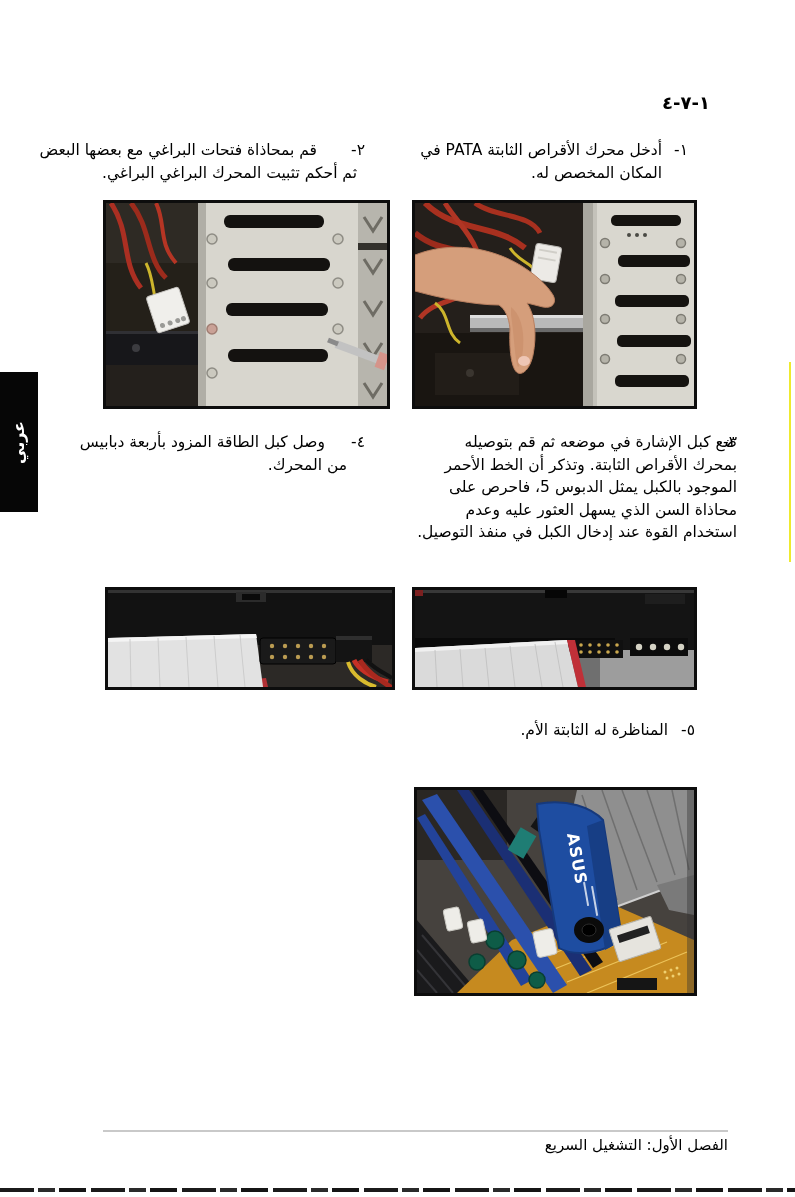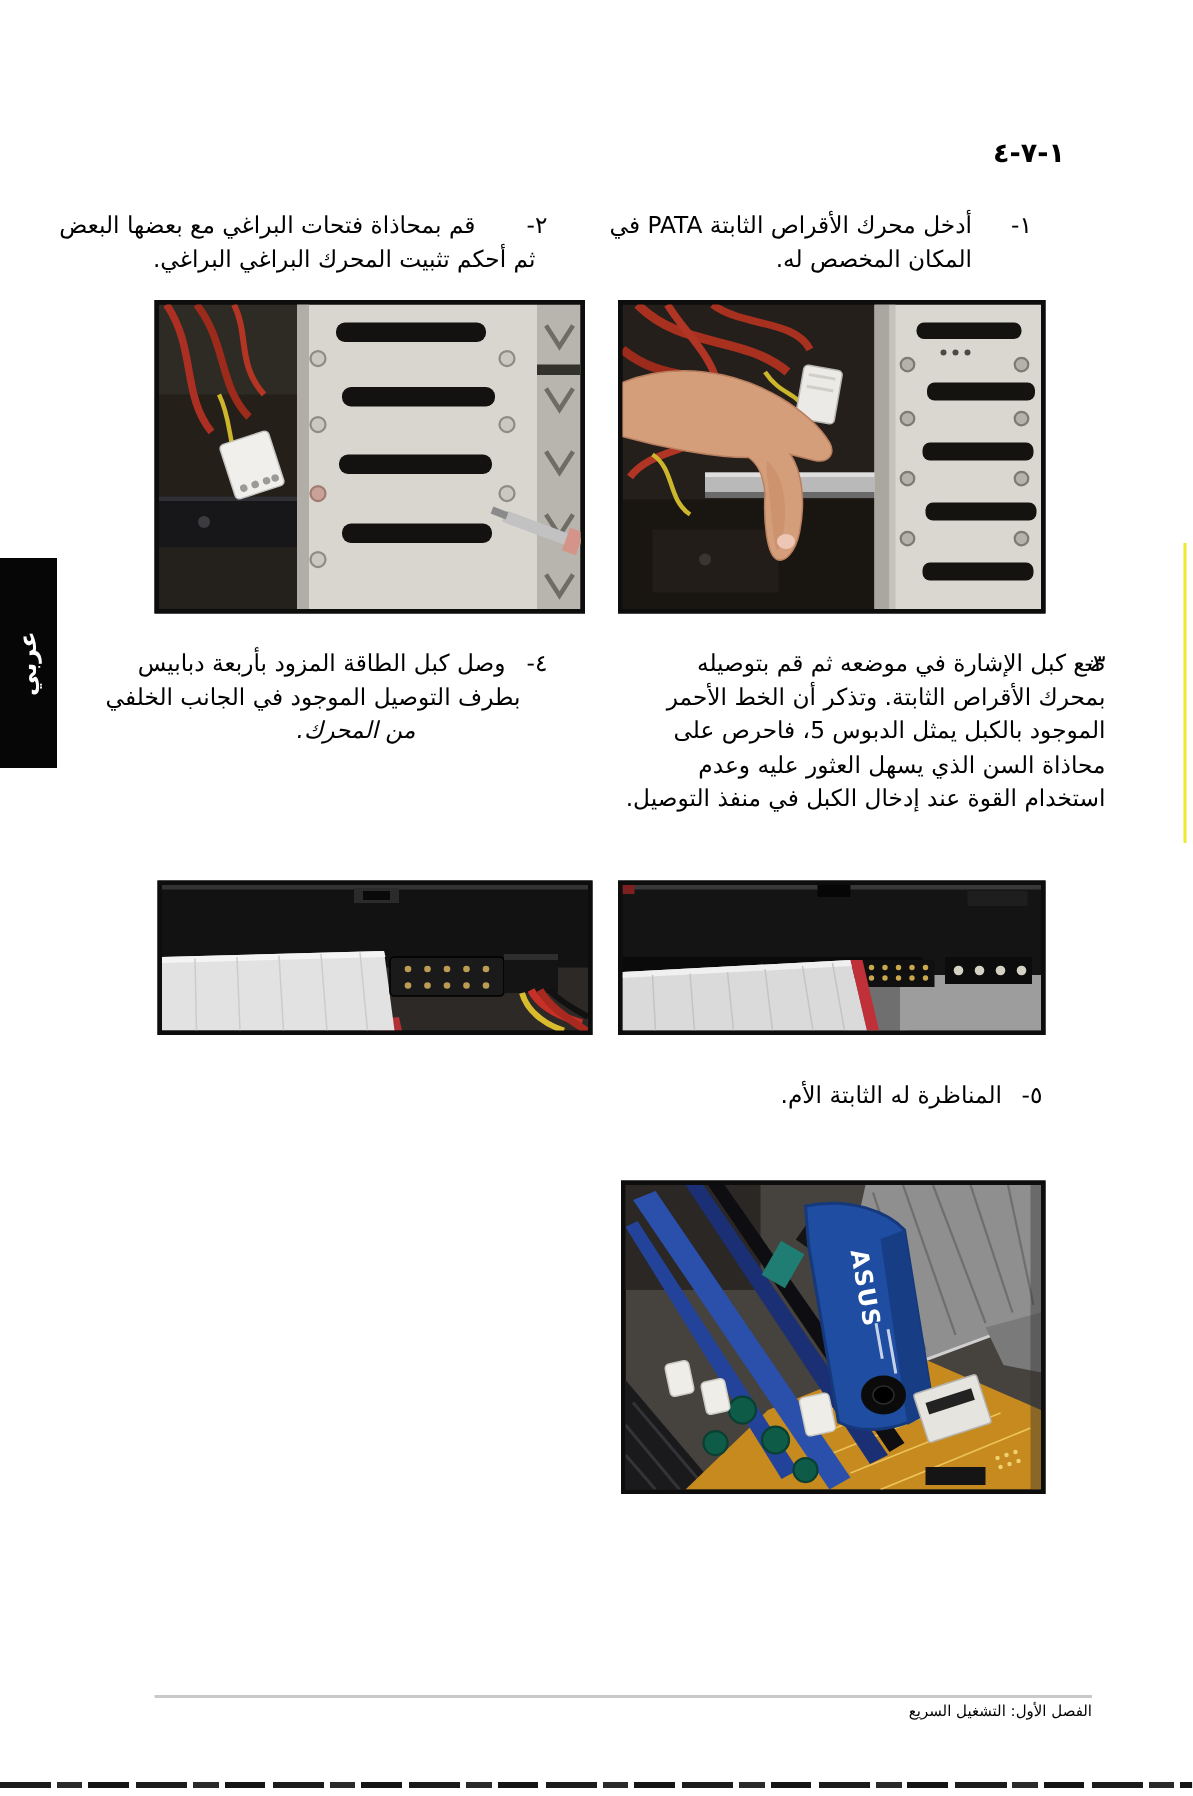--- a/index.html
+++ b/index.html
@@ -19,44 +19,44 @@
   
   .title{
     position:absolute;top:92px;right:85px;direction:rtl;display:flex;gap:30px;
     font-size:18px;font-weight:bold;white-space:nowrap;
   }
   
   .step{position:absolute;direction:rtl;font-size:15.5px;line-height:22.5px;}
   .step .num{position:absolute;right:0;top:0;}
   .step .line{text-align:right;white-space:nowrap;}
   #step1{top:139px;right:107px;width:290px;}
-  #step1 .line{margin-right:40px;}
+  #step1 .line{margin-right:26px;}
   #step2{top:139px;right:430px;width:310px;}
   #step2 .line:nth-of-type(1){margin-right:48px;}
   #step2 .line:nth-of-type(2){margin-right:8px;}
   #step3{top:431px;right:58px;width:345px;}
   #step3 .line:nth-of-type(1){}
   #step4{top:431px;right:430px;width:310px;}
-  #step4 .line:nth-of-type(1){margin-right:28px;}
+  #step4 .line:nth-of-type(1){margin-right:40px;}
   #step4 .line:nth-of-type(2){margin-right:18px;}
   #step4 .line:nth-of-type(3){margin-right:88px;font-style:italic;}
   #step5{top:719px;right:100px;width:300px;}
   #step5 .line:nth-of-type(1){margin-right:27px;}
   #step5 .line:nth-of-type(2){margin-right:67px;}
   
   .photo{position:absolute;border:3px solid #0d0d0d;background:#111;}
   .photo svg{display:block;}
   #photo1{left:412px;top:200px;width:279px;height:203px;}
   #photo2{left:103px;top:200px;width:281px;height:203px;}
   #photo3{left:412px;top:587px;width:279px;height:97px;}
   #photo4{left:105px;top:587px;width:284px;height:97px;}
   #photo5{left:414px;top:787px;width:277px;height:203px;}
   
   .footer-rule{position:absolute;top:1130px;left:103px;width:625px;height:2px;background:#c9c9c9;}
-  .footer-text{position:absolute;top:1136px;right:67px;direction:rtl;font-size:10px;}
+  .footer-text{position:absolute;top:1136px;right:67px;direction:rtl;font-size:15px;}
   
   .scan-edge{
     position:absolute;left:0;top:1188px;width:795px;height:4px;
     background:repeating-linear-gradient(90deg,
       #1b1b1b 0px,#1b1b1b 34px,rgba(0,0,0,0) 34px,rgba(0,0,0,0) 38px,
       #2a2a2a 38px,#2a2a2a 55px,rgba(0,0,0,0) 55px,rgba(0,0,0,0) 59px,
       #151515 59px,#151515 86px,rgba(0,0,0,0) 86px,rgba(0,0,0,0) 91px);
   }
   
   .artifact-line{position:absolute;left:789px;top:362px;width:2px;height:200px;background:#eeea2e;}
@@ -187,21 +187,20 @@
     <div class="line">ضع كبل الإشارة في موضعه ثم قم بتوصيله</div>
     <div class="line">بمحرك الأقراص الثابتة. وتذكر أن الخط الأحمر</div>
     <div class="line">الموجود بالكبل يمثل الدبوس 5، فاحرص على</div>
     <div class="line">محاذاة السن الذي يسهل العثور عليه وعدم</div>
     <div class="line">استخدام القوة عند إدخال الكبل في منفذ التوصيل.</div>
   </div>
 
   <div class="step" id="step4">
     <span class="num">٤-</span>
     <div class="line">وصل كبل الطاقة المزود بأربعة دبابيس</div>
-    <div class="line">بطرف التوصيل الموجود في الجانب الخلفي</div>
     <div class="line">من المحرك.</div>
   </div>
 
   <div class="photo" id="photo3">
     <svg width="279" height="97" viewBox="0 0 279 97">
       <rect x="0" y="0" width="279" height="60" fill="#141414"></rect>
       <rect x="0" y="0" width="279" height="3" fill="#383838"></rect>
       <rect x="130" y="0" width="22" height="8" fill="#060606"></rect>
       <rect x="230" y="4" width="40" height="10" fill="#1e1e1e"></rect>
       <rect x="0" y="0" width="8" height="6" fill="#7c2020"></rect>

